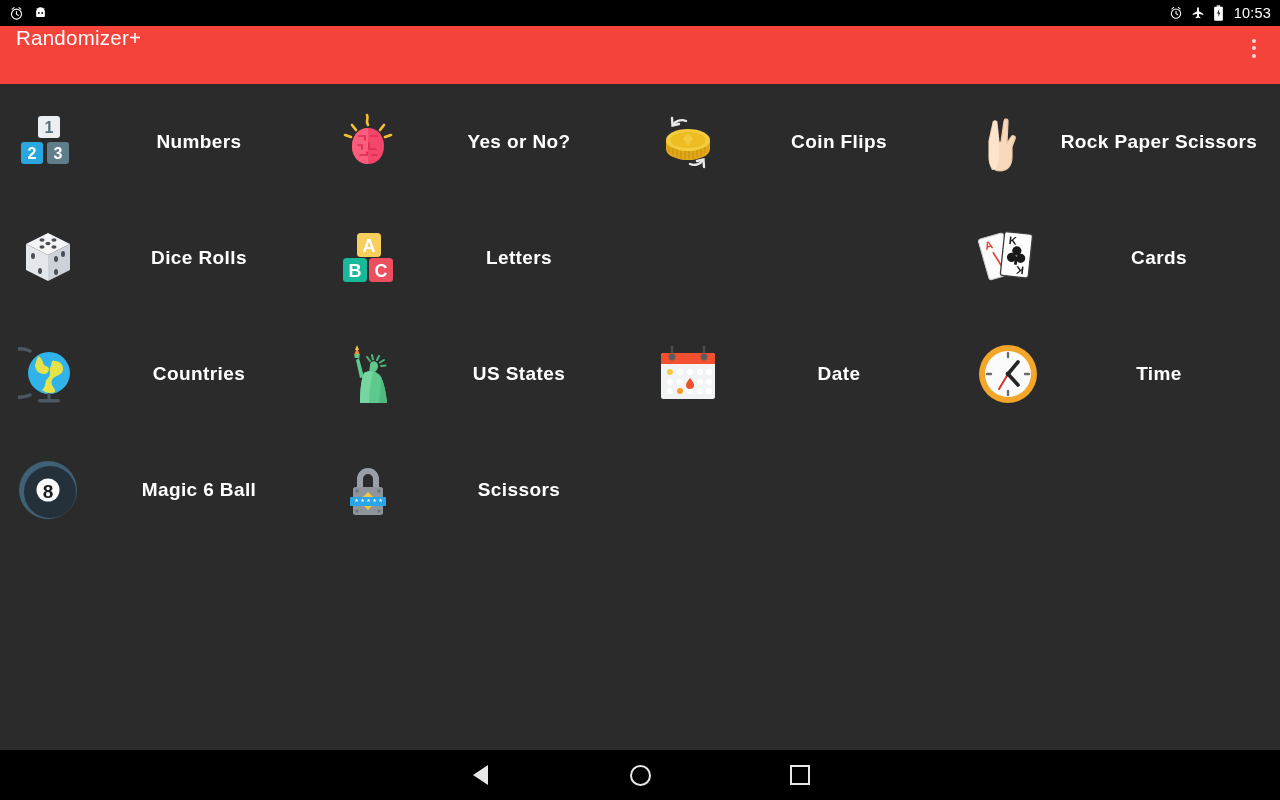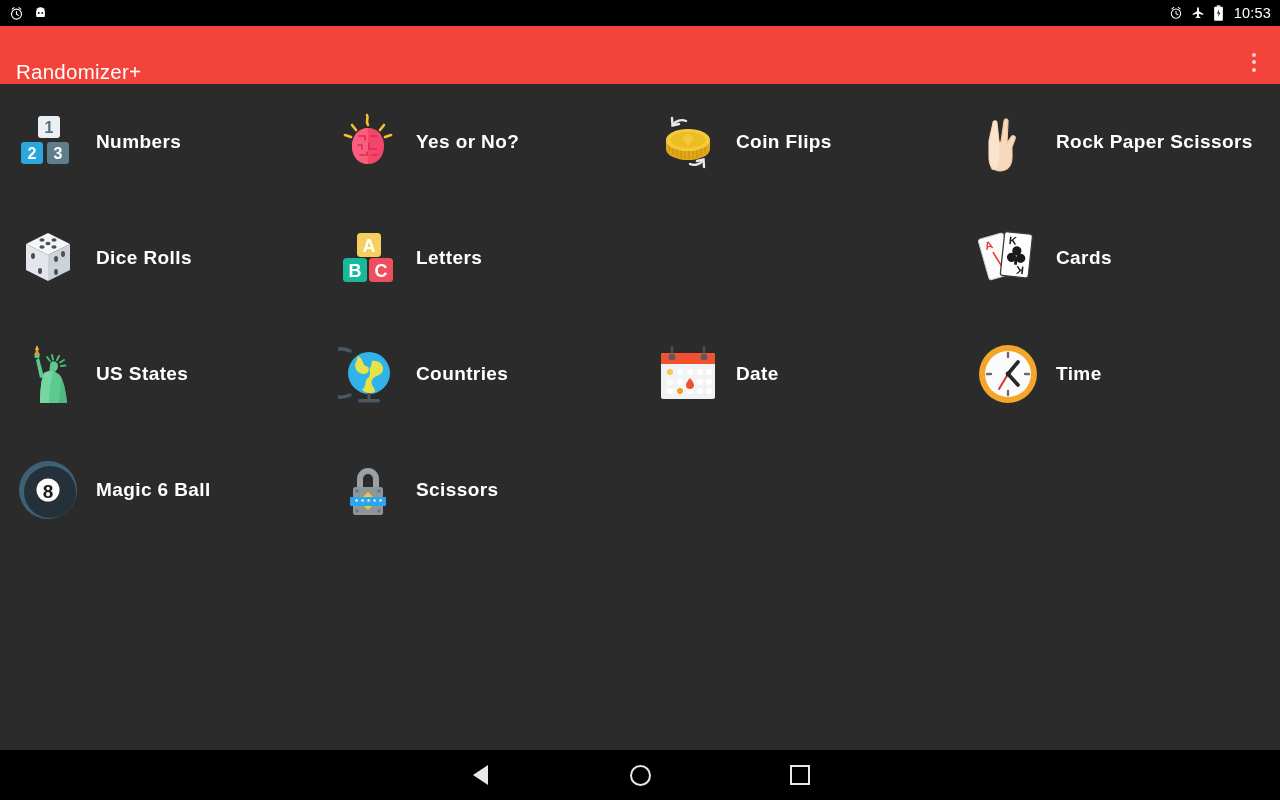--- a/index.html
+++ b/index.html
@@ -49,21 +49,21 @@
     margin-left: 2px;
   }
   .sicon { display: block; }
 
   
   .appbar {
     flex: 0 0 58px;
     height: 58px;
     background: #f4433a;
     display: flex;
-    align-items: flex-end;
+    align-items: flex-start;
     justify-content: space-between;
     padding: 0 8px 0 16px;
     box-sizing: border-box;
     position: relative;
   }
   .app-title {
     color: #ffffff;
     font-size: 20.5px;
     font-weight: normal;
     letter-spacing: 0.25px;
@@ -108,21 +108,21 @@
   .cell-icon {
     width: 96px;
     min-width: 96px;
     height: 116px;
     display: flex;
     align-items: center;
     justify-content: center;
   }
   .cell-label {
     flex: 1;
-    text-align: left;
+    text-align: center;
     color: #ffffff;
     font-size: 19px;
     font-weight: bold;
     letter-spacing: 0.4px;
     padding-right: 18px;
     line-height: 1.1;
   }
 
   .ic { display: block; }
 
@@ -343,53 +343,53 @@
               <rect x="-1.4" y="1" width="2.8" height="8"></rect>
             </g>
           </g>
         </svg>
       </div>
       <div class="cell-label">Cards</div>
     </div>
 
     <div class="cell">
       <div class="cell-icon">
+        <svg class="ic" width="60" height="62" viewBox="0 0 60 62">
+          <path d="M12 8 A24 24 0 1 0 12 52" fill="none" stroke="#4b5763" stroke-width="3.4" stroke-linecap="round"></path>
+          <circle cx="31" cy="30" r="21" fill="#2fb3e8"></circle>
+          <path d="M20 13 C26 16 24 22 28 23 C33 24 31 31 26 31 C21 31 17 27 17 22 z" fill="#e8e24a"></path>
+          <path d="M34 18 C40 17 46 21 45 27 C44 33 36 32 34 37 C32 43 38 45 37 49 C33 51 27 50 24 47 C29 43 26 38 30 35 C34 32 30 26 33 23 z" fill="#e8e24a"></path>
+          <path d="M31 50 L31 58" stroke="#4b5763" stroke-width="3"></path>
+          <rect x="20" y="56" width="22" height="3.4" rx="1.7" fill="#4b5763"></rect>
+        </svg>
+      </div>
+      <div class="cell-label">Countries</div>
+    </div>
+
+    <div class="cell">
+      <div class="cell-icon">
         <svg class="ic" width="56" height="66" viewBox="0 0 56 66">
           <path d="M17 7 L20 14 L14 14 z" fill="#f28c28"></path>
           <path d="M17 4 L19 9 L15 9 z" fill="#f6c43b"></path>
           <rect x="14.5" y="13" width="5" height="4" rx="1" fill="#5ec98c"></rect>
           <path d="M19 17 L24 36 L20 37 L16 19 z" fill="#5ec98c"></path>
           <path d="M30 24 C30 19 38 19 38 25 C38 30 33 32 33 32 L29 32 z" fill="#5ec98c"></path>
           <g stroke="#4bb87a" stroke-width="2" stroke-linecap="round">
             <path d="M30 20 L27 16"></path>
             <path d="M33 18.5 L32 14"></path>
             <path d="M37 19 L39 15"></path>
             <path d="M40 21.5 L44 19"></path>
             <path d="M41 25 L45.5 24.5"></path>
           </g>
           <path d="M24 32 C29 29 38 30 41 36 C44 42 46 52 47 62 L20 62 C20 52 21 38 24 32 z" fill="#5ec98c"></path>
           <path d="M24 32 C27 30 31 30 33 31 C31 40 29 50 29 62 L20 62 C20 52 21 38 24 32 z" fill="#76d6a0"></path>
           <path d="M41 36 C44 42 46 52 47 62 L39 62 C40 52 41 43 41 36 z" fill="#4fb981"></path>
         </svg>
       </div>
       <div class="cell-label">US States</div>
-    </div>
-
-    <div class="cell">
-      <div class="cell-icon">
-        <svg class="ic" width="60" height="62" viewBox="0 0 60 62">
-          <path d="M12 8 A24 24 0 1 0 12 52" fill="none" stroke="#4b5763" stroke-width="3.4" stroke-linecap="round"></path>
-          <circle cx="31" cy="30" r="21" fill="#2fb3e8"></circle>
-          <path d="M20 13 C26 16 24 22 28 23 C33 24 31 31 26 31 C21 31 17 27 17 22 z" fill="#e8e24a"></path>
-          <path d="M34 18 C40 17 46 21 45 27 C44 33 36 32 34 37 C32 43 38 45 37 49 C33 51 27 50 24 47 C29 43 26 38 30 35 C34 32 30 26 33 23 z" fill="#e8e24a"></path>
-          <path d="M31 50 L31 58" stroke="#4b5763" stroke-width="3"></path>
-          <rect x="20" y="56" width="22" height="3.4" rx="1.7" fill="#4b5763"></rect>
-        </svg>
-      </div>
-      <div class="cell-label">Countries</div>
     </div>
 
     <div class="cell">
       <div class="cell-icon">
         <svg class="ic" width="62" height="58" viewBox="0 0 62 58">
           <g stroke="#4b4b4b" stroke-width="2.6" stroke-linecap="round">
             <path d="M15 2 L15 12"></path>
             <path d="M47 2 L47 12"></path>
           </g>
           <rect x="4" y="8" width="54" height="46" rx="2.5" fill="#f1f3f4"></rect>

